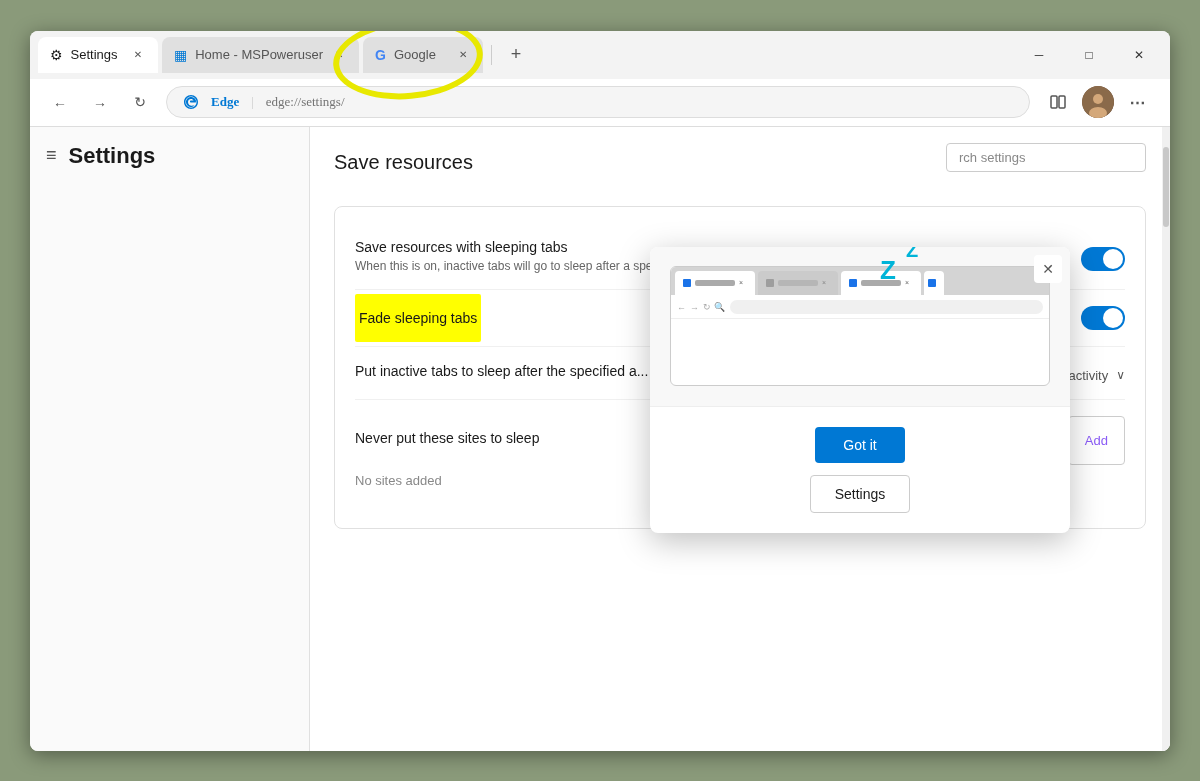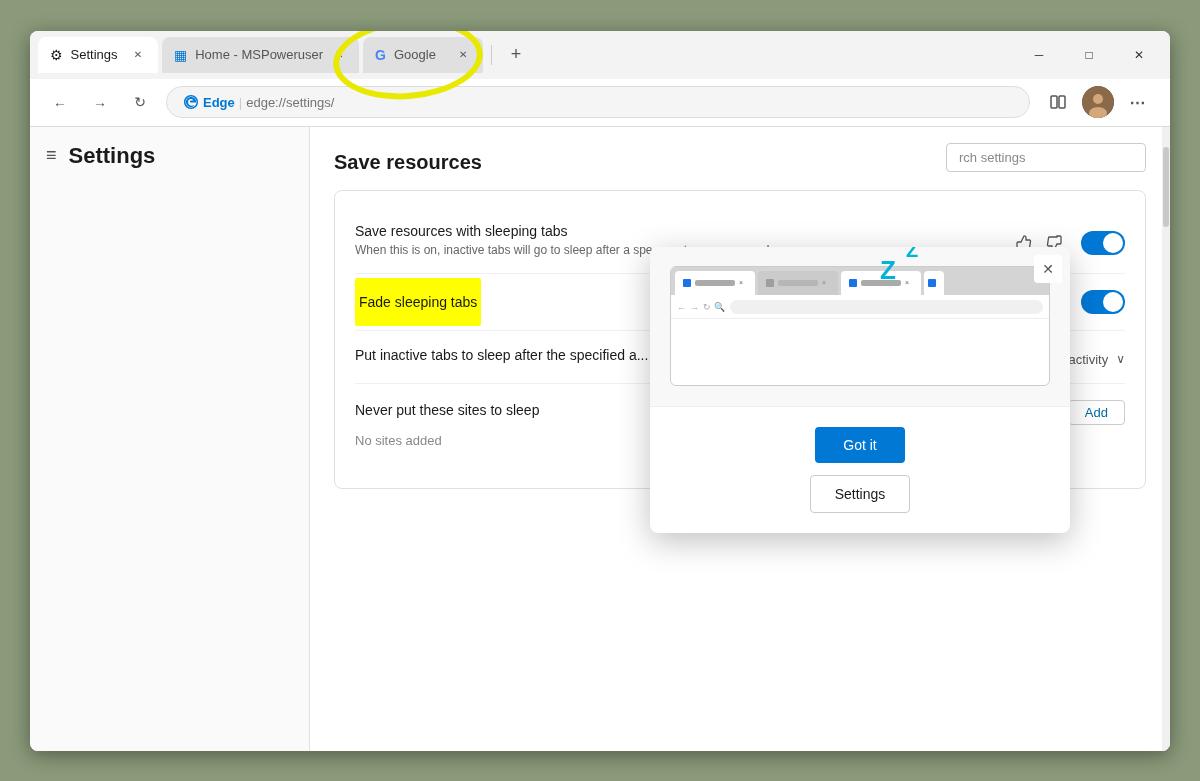--- a/index.html
+++ b/index.html
@@ -226,23 +226,23 @@
     .settings-content {
       flex: 1;
       background: white;
       overflow-y: auto;
       padding: 24px;
       position: relative;
     }
 
     .section-title {
       font-size: 20px;
-      font-weight: 700;
+      font-weight: 400;
       color: #1a1a1a;
-      margin-bottom: 16px;
+      margin-bottom: 32px;
     }
 
     .settings-card {
       background: white;
       border: 1px solid #e0e0e0;
       border-radius: 8px;
       padding: 16px 20px;
     }
 
     .setting-row {
@@ -341,24 +341,24 @@
     }
 
     .dropdown-chevron {
       font-size: 12px;
     }
 
     .add-btn {
       background: white;
       border: 1px solid #ccc;
       border-radius: 4px;
-      padding: 4px 16px;
+      padding: 16px 16px;
       cursor: pointer;
       font-size: 13px;
-      color: #0369a1;
+      color: #8b5cf6;
     }
 
     .no-sites {
       font-size: 13px;
       color: #888;
       padding: 8px 0;
     }
 
     
     .popup-overlay {
@@ -581,21 +581,21 @@
       <div class="win-btn close">✕</div>
     </div>
   </div>
 
   <div class="address-bar">
     <div class="nav-btn">←</div>
     <div class="nav-btn">→</div>
     <div class="nav-btn">↻</div>
 
     <div class="address-input">
-      <span style="display:inline-flex;align-items:center;gap:4px;">
+      <span style="display:inline-flex;align-items:center;gap:12px;font-family:Liberation Serif, serif;">
         <svg width="16" height="16" viewBox="0 0 16 16">
           <path d="M8 1C4.1 1 1 4.1 1 8s3.1 7 7 7 7-3.1 7-7-3.1-7-7-7zm0 12.5C4.9 13.5 2.5 11.1 2.5 8S4.9 2.5 8 2.5 13.5 4.9 13.5 8 11.1 13.5 8 13.5z" fill="#0078d4"></path>
           <path d="M5 8c0-1.7 1.3-3 3-3 1.1 0 2 .6 2.5 1.4H8c-.6 0-1 .4-1 1s.4 1 1 1h4.8c.1-.4.2-.9.2-1.4C13 5.3 10.8 3 8 3 5.2 3 3 5.2 3 8s2.2 5 5 5c1.4 0 2.7-.6 3.6-1.5H9.5C8.6 12 5 11.6 5 8z" fill="#0078d4"></path>
         </svg>
         <span class="edge-logo">Edge</span>
         <span class="address-separator">|</span>
         <span style="font-size:13px;color:#737373;">edge://settings/</span>
       </span>
     </div>
 

